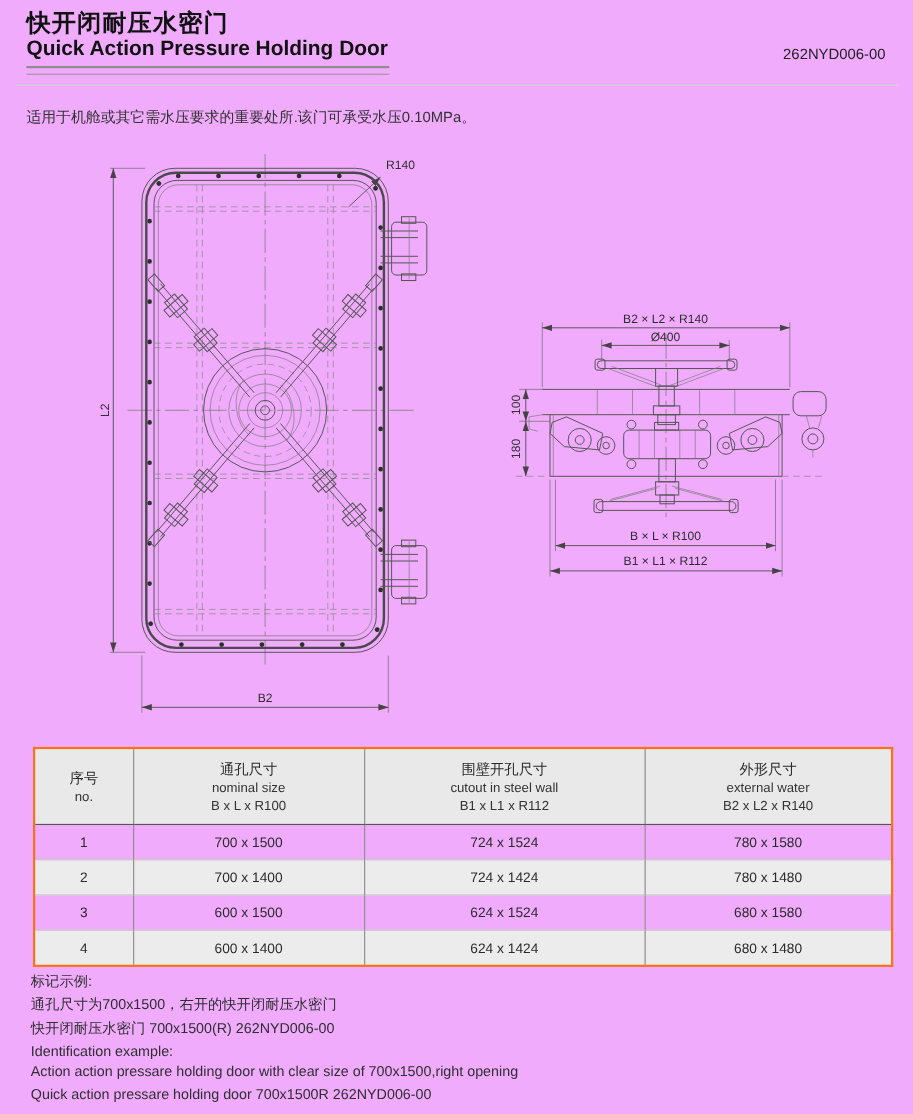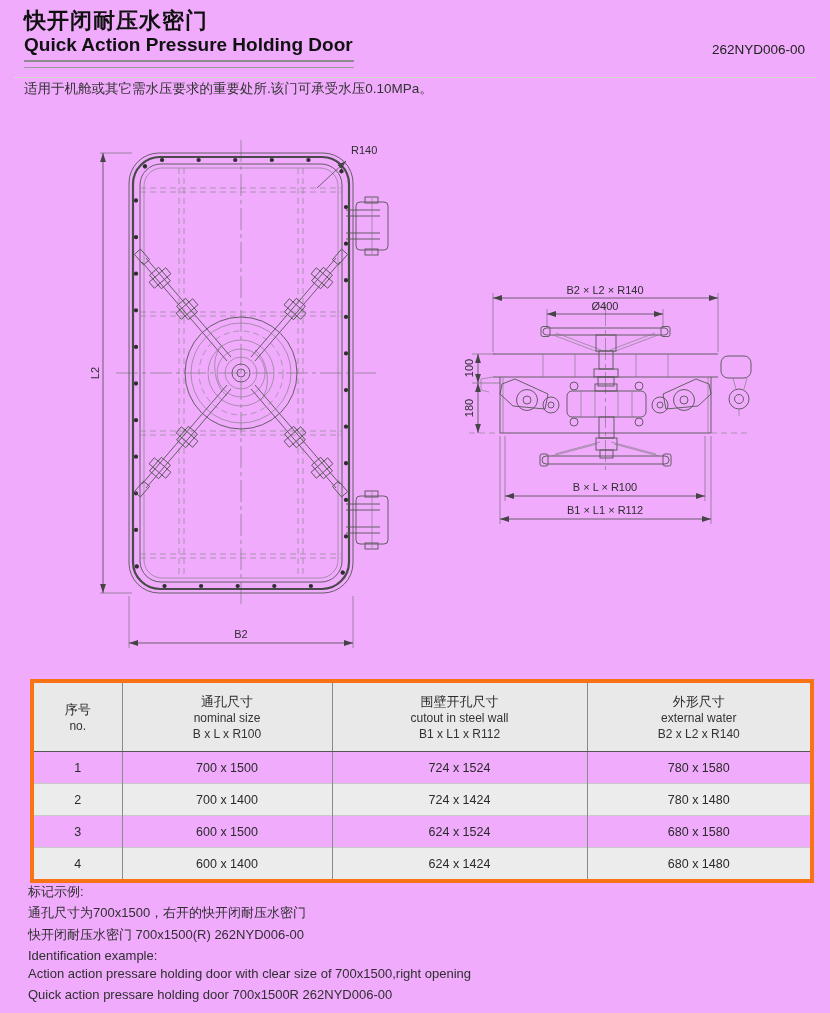--- a/index.html
+++ b/index.html
@@ -7,21 +7,21 @@
         font-family:"Liberation Sans","DejaVu Sans",sans-serif;color:#222;}
   .abs{position:absolute;}
 
   
   .title-zh{left:24px;top:6px;font-size:22px;font-weight:bold;color:#111;letter-spacing:1px;}
   .title-en{left:24px;top:34px;font-size:19px;font-weight:bold;color:#111;}
   .title-rule{left:24px;top:60px;width:330px;height:5px;
               border-top:2px solid #8d8d8d;border-bottom:1px solid #9a9a9a;}
   .doc-no{left:0;top:42px;width:782px;text-align:right;font-size:13.5px;color:#222;margin-left:23px;}
   .page-rule{left:14px;top:77px;width:803px;height:0;border-top:1px solid #d5d5d5;}
-  .desc-zh{left:24px;top:80px;font-size:13.5px;color:#333;}
+  .desc-zh{left:24px;top:98px;font-size:13.5px;color:#333;}
   .desc-en{left:24px;top:107px;font-size:13.5px;color:#333;}
 
   
   svg{display:block;}
   .ln{stroke:#555;stroke-width:0.9;fill:none;}
   .ln-thick{stroke:#4a4a4a;stroke-width:2.2;fill:none;}
   .ln-fine{stroke:#777;stroke-width:0.6;fill:none;}
   .dash{stroke:#888;stroke-width:0.65;fill:none;stroke-dasharray:6 4;}
   .cline{stroke:#777;stroke-width:0.65;fill:none;stroke-dasharray:22 4 4 4;}
   .dim{stroke:#444;stroke-width:0.75;fill:none;}
@@ -31,21 +31,21 @@
   
   .spec-table{left:30px;top:679px;width:780px;border-collapse:collapse;table-layout:fixed;
               font-size:12.5px;color:#2a2a2a;}
   .spec-table th,.spec-table td{border-left:1px solid #8a8a8a;border-right:1px solid #8a8a8a;
               text-align:center;vertical-align:middle;padding:0;font-weight:normal;}
   .spec-table thead th{background:#e9e9e9;height:68px;border-bottom:1px solid #555;}
   .spec-table tbody td{height:31px;border-top:1px solid #c9c9c9;}
   .spec-table tbody tr.alt td{background:#ececec;}
   .spec-table .h-zh{display:block;font-size:13px;line-height:17px;}
   .spec-table .h-en{display:block;font-size:12px;line-height:16px;color:#333;}
-  .spec-table{border:4px solid #f97316;}
+  .spec-table{border:2px solid #f97316;}
 
   
   .ft{left:28px;font-size:13px;color:#2f2f2f;}
   .ft-zh1{top:883px;}
   .ft-zh2{top:904px;}
   .ft-zh3{top:926px;}
   .ft-en1{top:948px;}
   .ft-en2{top:966px;}
   .ft-en3{top:987px;}
 </style>

